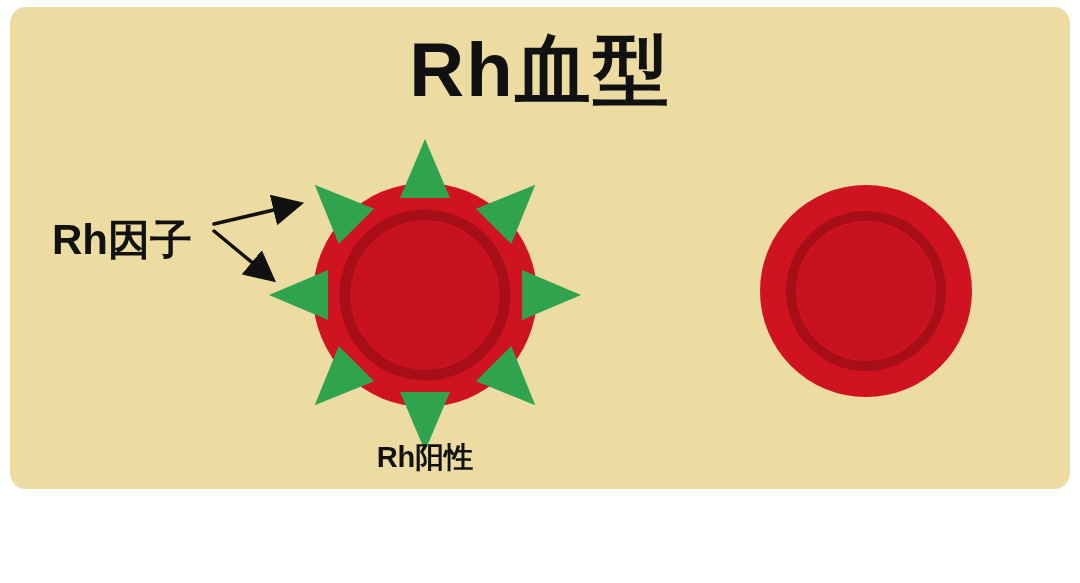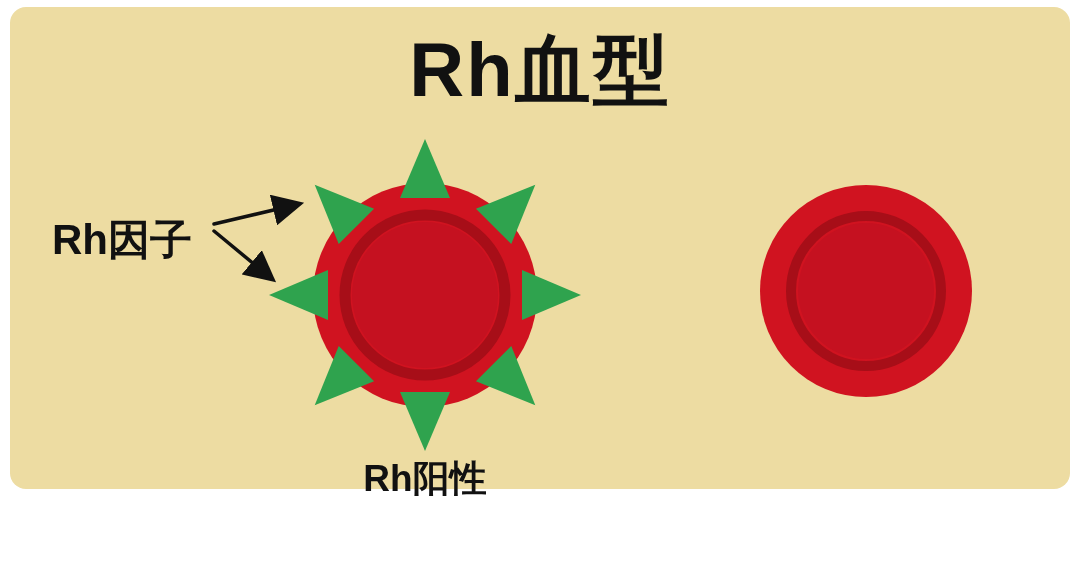--- a/index.html
+++ b/index.html
@@ -50,25 +50,24 @@
     font-size: 42px;
     font-weight: 600;
     color: var(--text, #111111);
     white-space: nowrap;
     margin-top: 16px;
   }
   .caption {
     position: absolute;
     top: 438px;
     transform: translateX(-50%);
-    font-size: 37px;
+    font-size: 29px;
     font-weight: 600;
     color: var(--text, #111111);
     white-space: nowrap;
-    margin-top: 16px;
   }
   .caption-positive { left: 425px; }
   .caption-negative { left: 870px; }
 </style>
 </head>
 <body>
 
 <div class="stage">
   <div class="card"></div>
 

